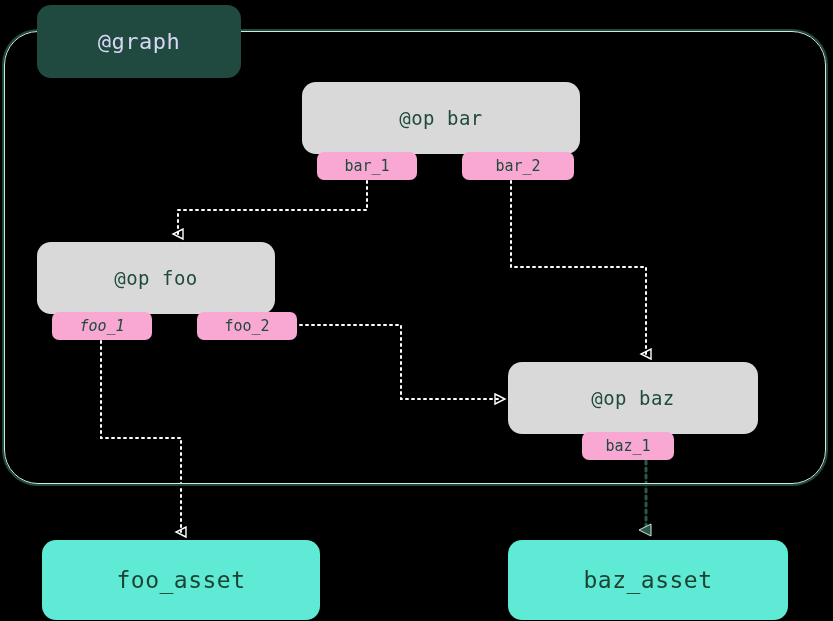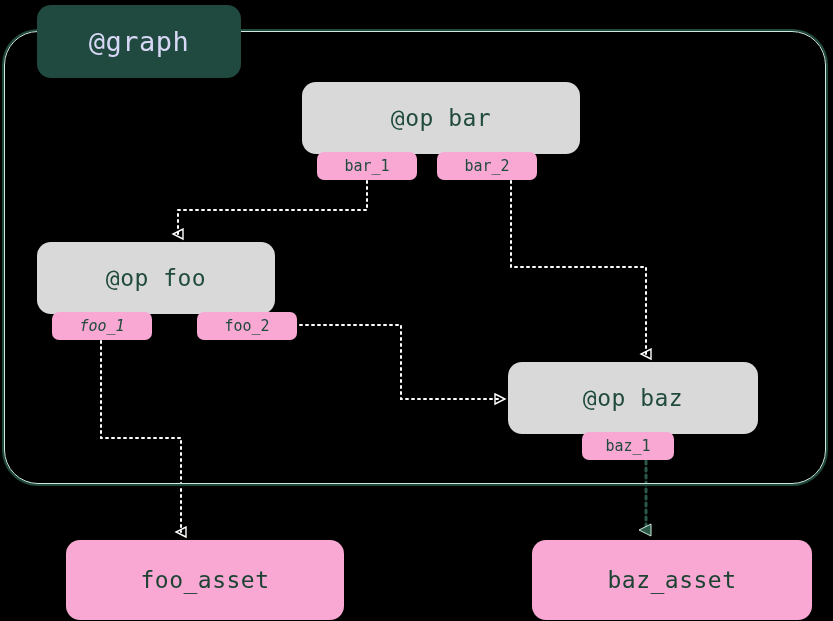--- a/index.html
+++ b/index.html
@@ -32,27 +32,26 @@
     display: flex;
     align-items: center;
     justify-content: center;
     z-index: 5;
   }
   .op-node {
     background: #d9d9d9;
   }
   .op-node .node-label {
     color: #1f4a3c;
-    font-size: 23px;
+    font-size: 19px;
     letter-spacing: 0.5px;
     white-space: pre;
   }
   .asset-node {
-    background: #f9a8d4;
-    margin-left: 24px;
+    background: #5eead4;
   }
   .asset-node .node-label {
     color: #1c4332;
     font-size: 23px;
     letter-spacing: 0.5px;
     white-space: pre;
   }
   .port {
     position: absolute;
     box-sizing: border-box;
@@ -100,21 +99,21 @@
     box-sizing: border-box;
     background: #204a40;
     border-radius: 14px;
     display: flex;
     align-items: center;
     justify-content: center;
     z-index: 10;
   }
   #subgraph-label .graph-label-text {
     color: #d8d8f6;
-    font-size: 27px;
+    font-size: 22px;
     letter-spacing: 0.5px;
     white-space: pre;
   }
 </style>
 </head>
 <body>
 
 <div id="canvas">
 
   <svg id="edge-layer" viewBox="0 0 833 621" width="833" height="621" xmlns="http://www.w3.org/2000/svg">
@@ -148,21 +147,21 @@
     <span class="graph-label-text">@graph</span>
   </div>
 
   <div id="nodes-layer">
       <div class="node op-node" style="left: 302px; top: 82px; width: 278px; height: 72px;">
         <span class="node-label">@op bar</span>
       </div>
       <div class="port" style="left: 317px; top: 152px; width: 100px;">
         <span class="port-label">bar_1</span>
       </div>
-      <div class="port" style="left: 437px; top: 152px; width: 100px;">
+      <div class="port" style="left: 462px; top: 152px; width: 112px;">
         <span class="port-label">bar_2</span>
       </div>
       <div class="node op-node" style="left: 37px; top: 242px; width: 238px; height: 72px;">
         <span class="node-label">@op foo</span>
       </div>
       <div class="port" style="left: 52px; top: 312px; width: 100px; font-style: italic;">
         <span class="port-label">foo_1</span>
       </div>
       <div class="port" style="left: 197px; top: 312px; width: 100px; justify-content: center;">
         <span class="port-label">foo_2</span>

